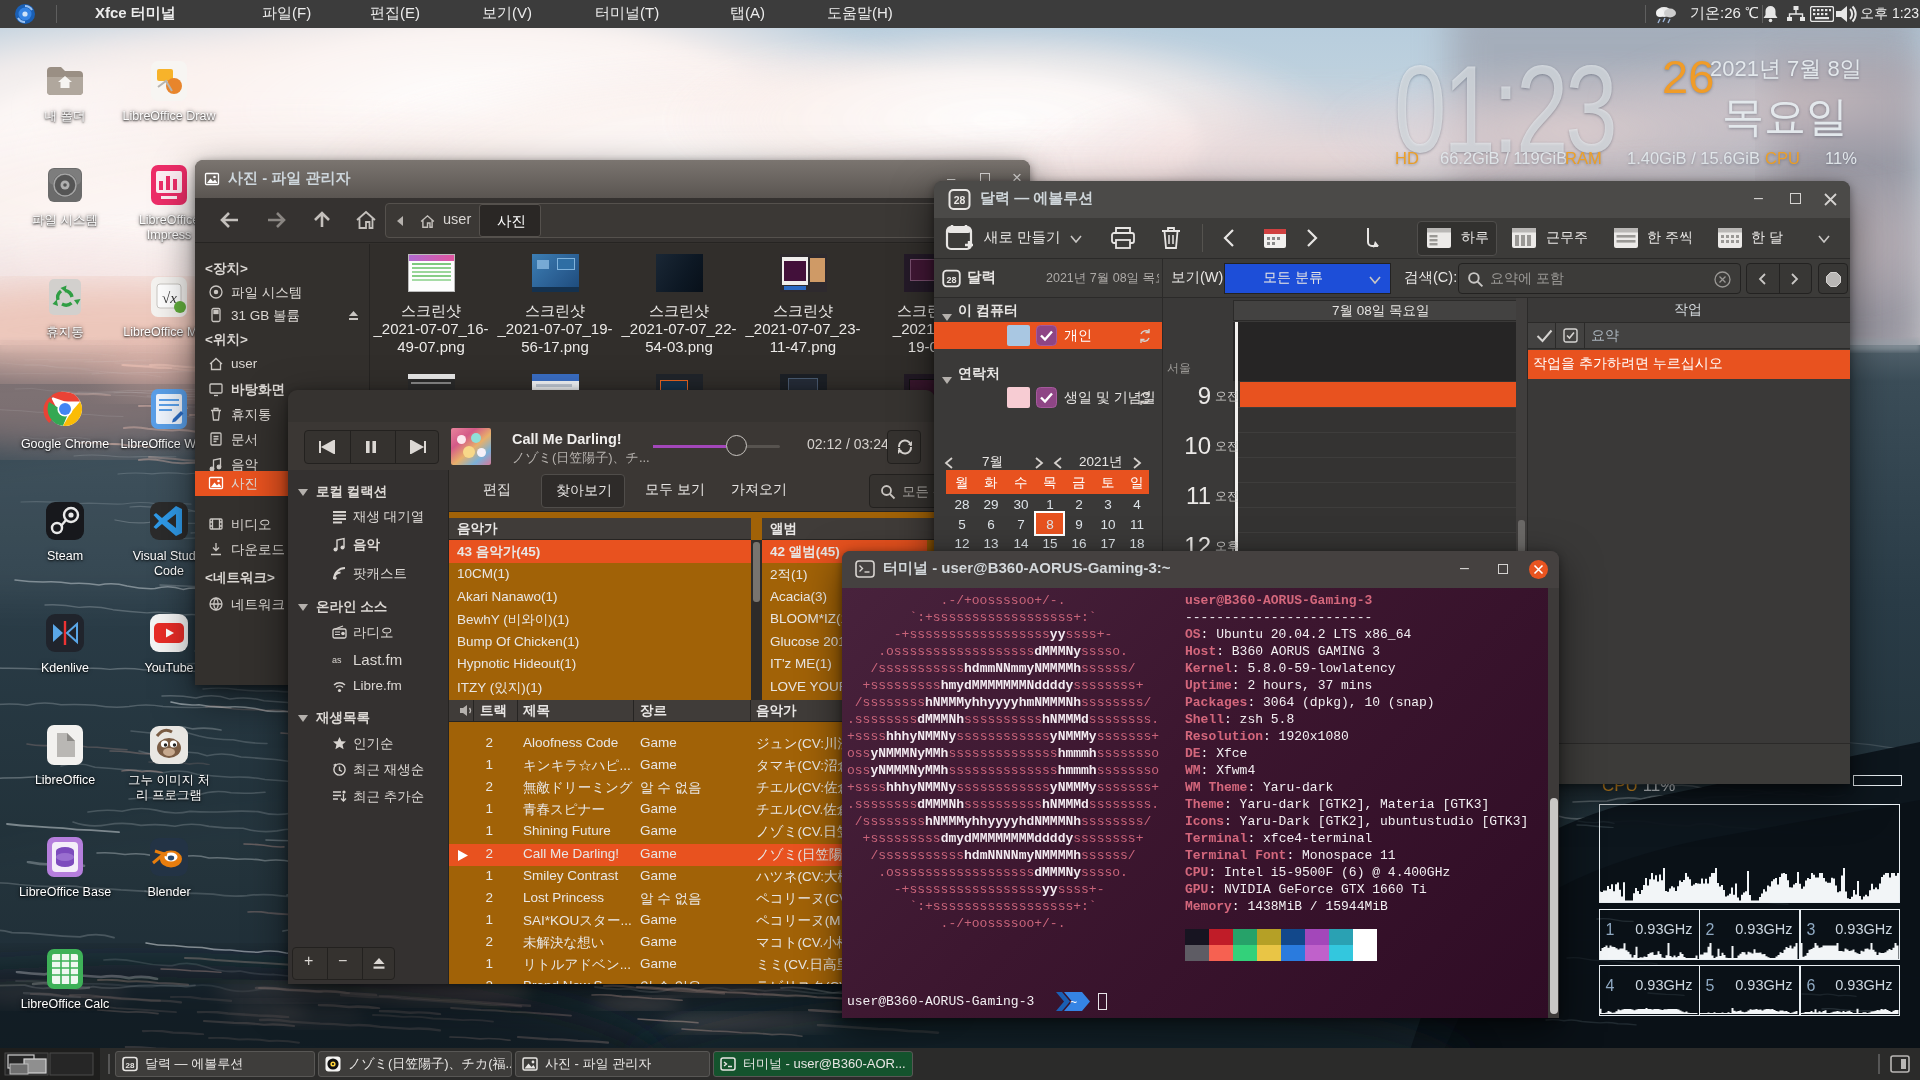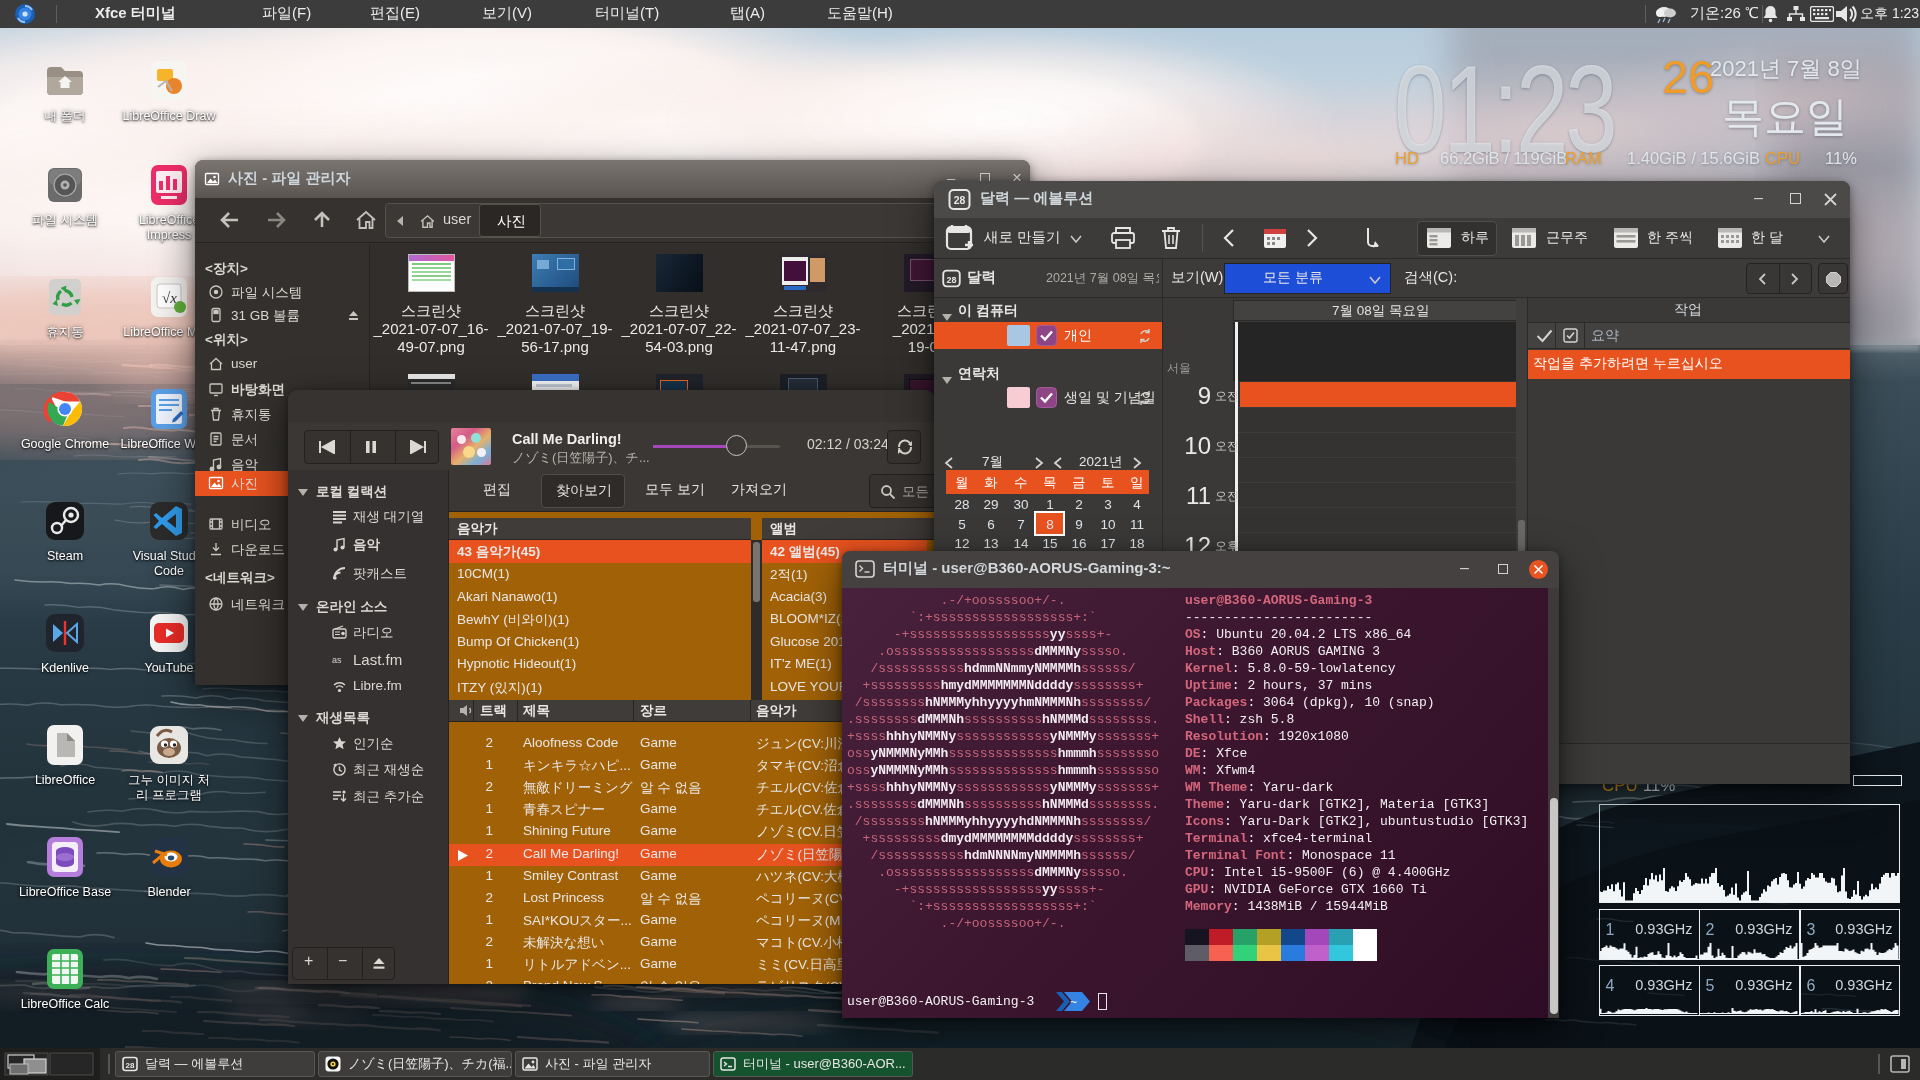--- a/index.html
+++ b/index.html
@@ -1247,20 +1247,31 @@
   <span class="abs" style="left:112px;top:11px;font-size:12.5px;color:#aeaba8;width:113px;overflow:hidden;white-space:nowrap">2021년 7월 08일 목요일</span>
   <span class="abs" style="left:228px;top:0;width:1px;height:39px;background:#2b2a29"></span>
   <span class="abs" style="left:237px;top:9px;font-size:14.5px">보기(W):</span>
   <div class="abs" style="left:290px;top:4px;width:167px;height:31px;background:#1d4ed8;border:1px solid #232221;border-radius:0">
     <span class="abs" style="left:38px;top:5px;font-size:14px">모든 분류</span>
     <svg class="abs" style="left:144px;top:12px" width="12" height="8" viewBox="0 0 12 8">
             <path d="M1 1 L6 7 L11 1" stroke="#c9c7c5" stroke-width="1.6" fill="none"></path>
           </svg>
   </div>
   <span class="abs" style="left:470px;top:9px;font-size:14.5px">검색(C):</span>
+  <div class="abs" style="left:524px;top:4px;width:283px;height:31px;background:#3c3b39;border:1px solid #232221;border-radius:4px">
+    <svg class="abs" style="left:8px;top:7px" width="17" height="17" viewBox="0 0 16 16">
+            <circle cx="6.5" cy="6.5" r="4.5" fill="none" stroke="#c9c7c5" stroke-width="1.8"></circle>
+            <path d="M10 10 L14.5 14.5" stroke="#c9c7c5" stroke-width="1.8"></path>
+          </svg>
+    <span class="abs" style="left:31px;top:6px;font-size:14px;color:#9a9895">요약에 포함</span>
+    <svg class="abs" style="left:255px;top:7px" width="17" height="17" viewBox="0 0 17 17">
+            <circle cx="8.5" cy="8.5" r="7.5" fill="none" stroke="#9a9895" stroke-width="1.3"></circle>
+            <path d="M5.5 5.5 l6 6 M11.5 5.5 l-6 6" stroke="#9a9895" stroke-width="1.3"></path>
+          </svg>
+  </div>
   <div class="abs" style="left:812px;top:4px;width:66px;height:31px;background:#383735;border:1px solid #232221;border-radius:4px">
           <div class="abs" style="left:32px;top:0;width:1px;height:29px;background:#232221"></div>
     <svg class="abs" style="left:10px;top:8px" width="10" height="14" viewBox="0 0 10 14">
             <path d="M8 2 L3 7 L8 12" stroke="#c9c7c5" stroke-width="1.8" fill="none"></path>
           </svg>
     <svg class="abs" style="left:43px;top:8px" width="10" height="14" viewBox="0 0 10 14">
             <path d="M2 2 L7 7 L2 12" stroke="#c9c7c5" stroke-width="1.8" fill="none"></path>
           </svg>
   </div>
   <div class="abs" style="left:884px;top:4px;width:30px;height:31px;background:#383735;border:1px solid #232221;border-radius:4px">

